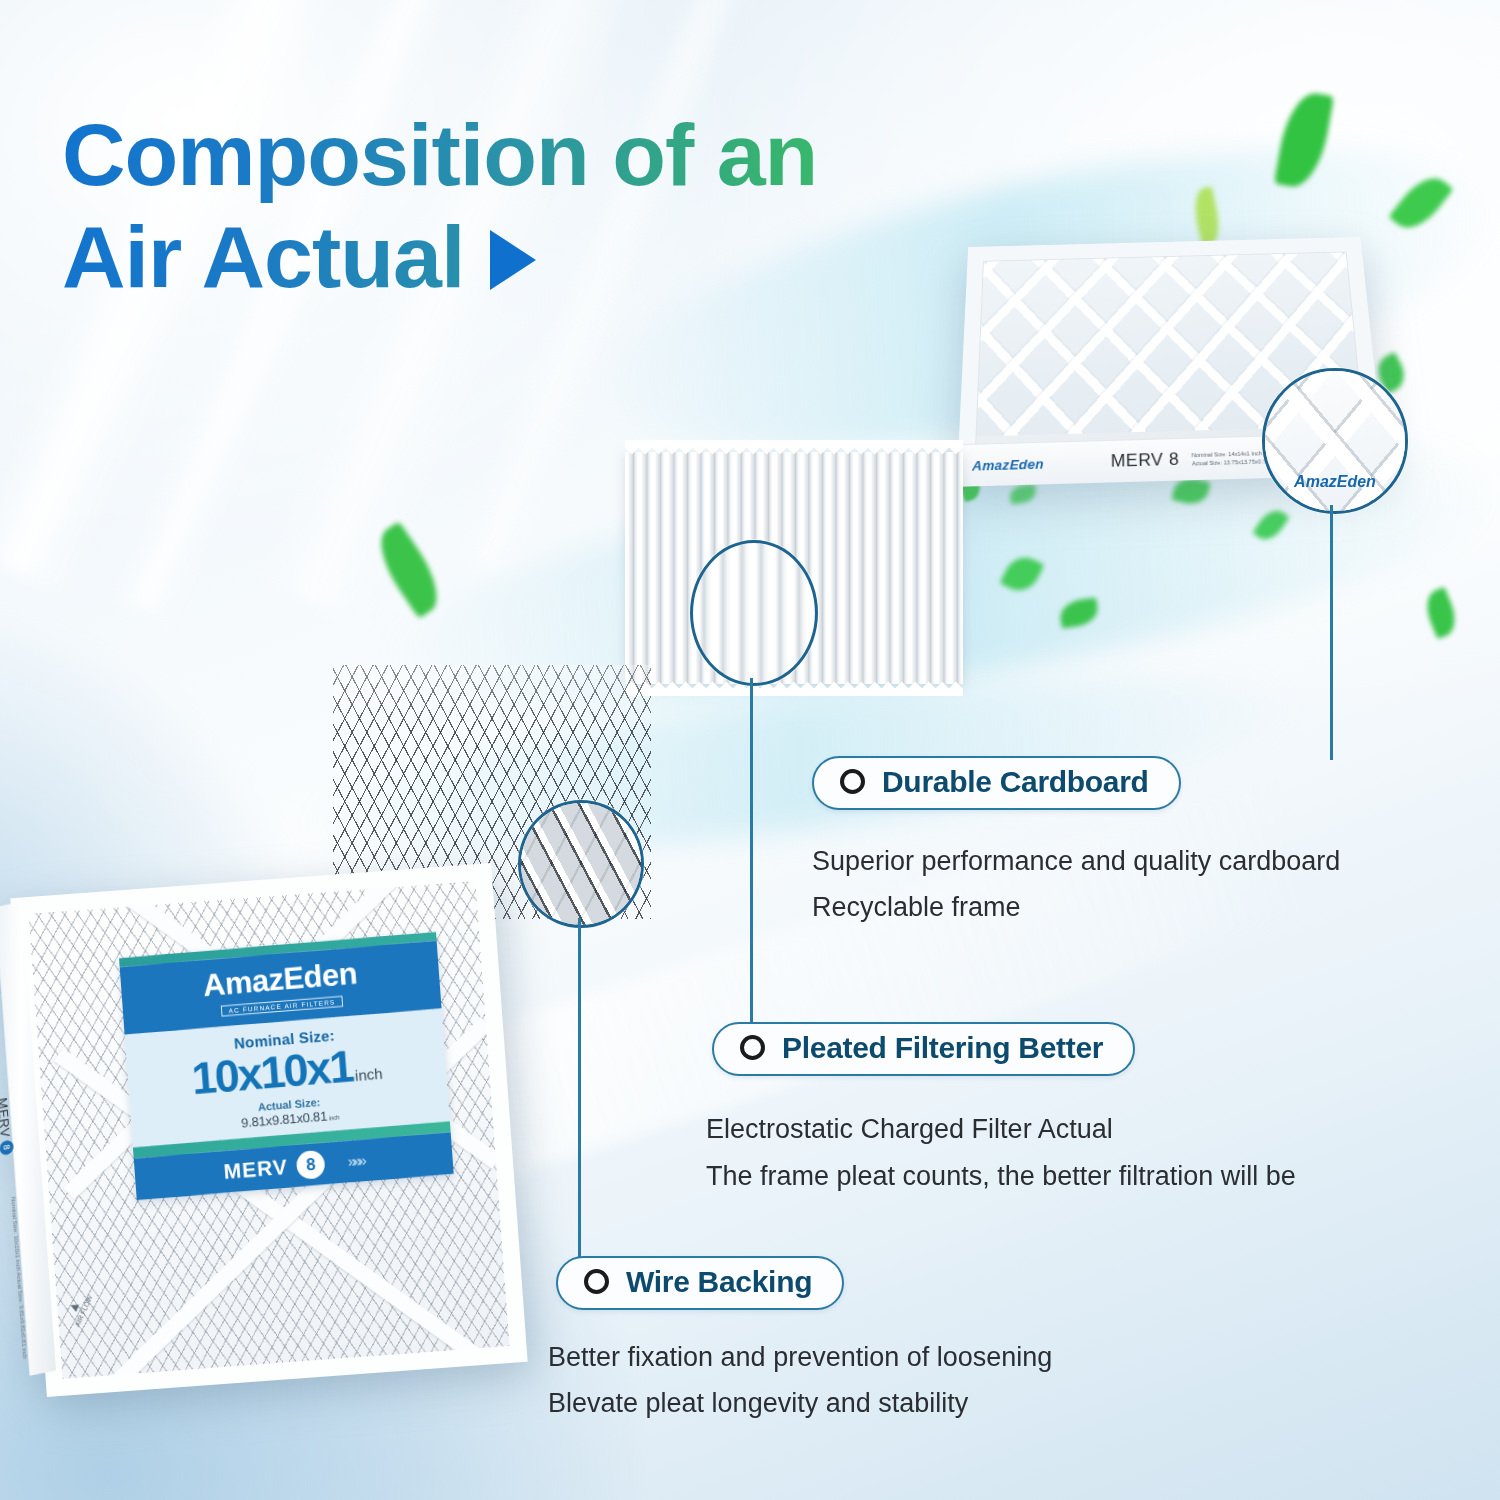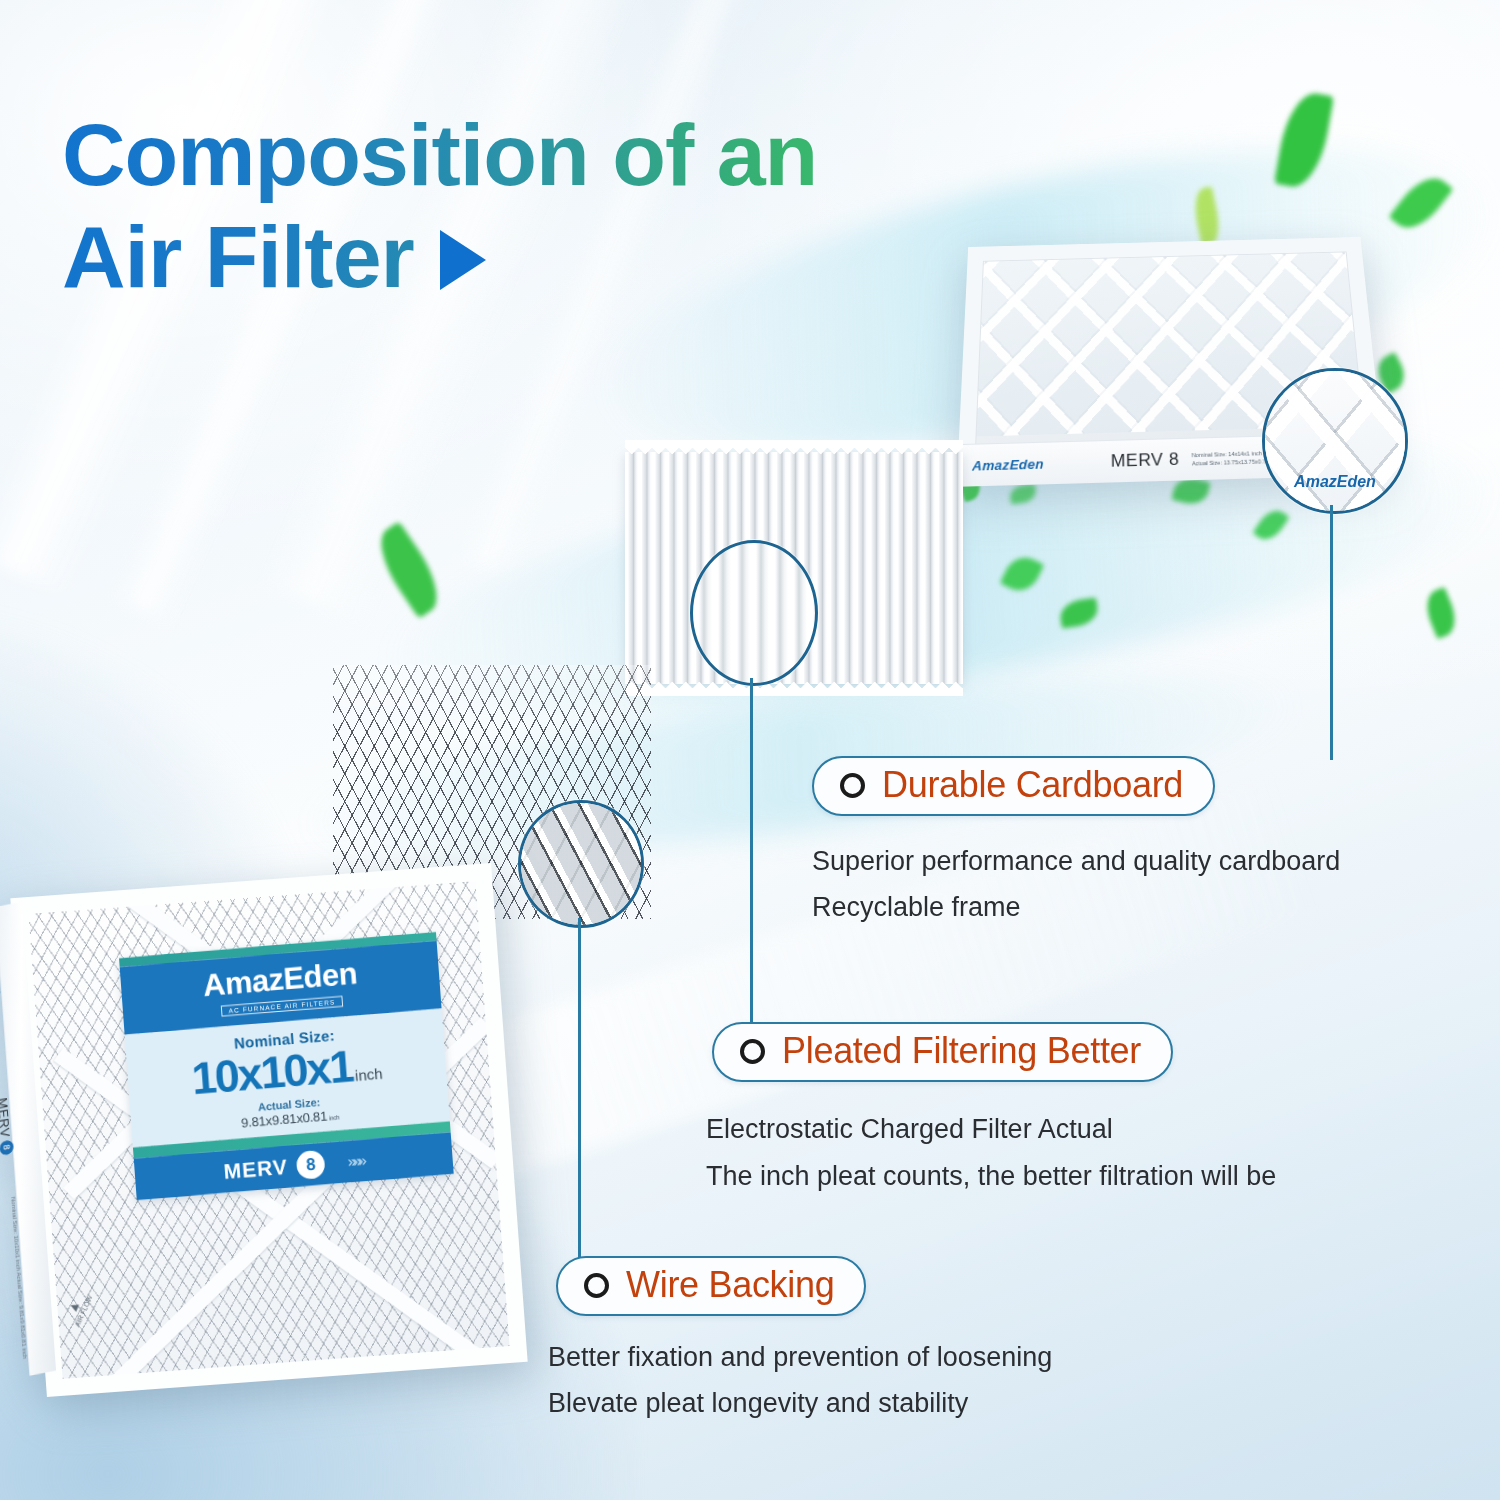--- a/index.html
+++ b/index.html
@@ -143,21 +143,21 @@
   .lbl-merv .t{color:#fff;font-size:21px;font-weight:bold;letter-spacing:1px;}
   .lbl-merv .circ{width:28px;height:28px;border-radius:50%;background:#fff;color:#1b76bd;font-size:17px;
     font-weight:bold;display:flex;align-items:center;justify-content:center;}
   .lbl-merv .chev{color:#cfe7f6;font-size:15px;letter-spacing:-3px;margin-left:14px;}
 
   
   .pill{position:absolute;display:flex;align-items:center;gap:17px;
     background:#fbfdfe;border:2px solid #2a7ba4;border-radius:44px;padding:7px 30px 9px 26px;
     box-shadow:0 2px 5px rgba(120,150,175,.18);}
   .pill .dot{width:17px;height:17px;border-radius:50%;border:4px solid #1b1b1b;flex:0 0 auto;}
-  .pill .txt{color:#c2410c;font-size:36px;font-weight:normal;letter-spacing:-.3px;white-space:nowrap;line-height:1.12;}
+  .pill .txt{color:#0c4a6e;font-size:30px;font-weight:bold;letter-spacing:-.3px;white-space:nowrap;line-height:1.12;}
   .desc{position:absolute;color:#2a2d31;font-size:27px;line-height:1.62;white-space:nowrap;}
 </style>
 </head>
 <body>
 
 <div id="stage">
 
   <div class="bg-base"></div>
   <div class="bg-blue-corner"></div>
   <div class="bg-blue-left"></div>
@@ -183,21 +183,21 @@
   <div class="leaf" style="left:1428px;top:590px;width:26px;height:46px;background:#39c54a;transform:rotate(-22deg);"></div>
   <div class="leaf" style="left:390px;top:524px;width:38px;height:92px;background:#3cc44a;transform:rotate(-34deg);"></div>
   <div class="leaf" style="left:688px;top:554px;width:26px;height:40px;background:#41ca53;transform:rotate(18deg);"></div>
   <div class="leaf" style="left:716px;top:596px;width:24px;height:22px;background:#4dd06a;transform:rotate(-10deg);opacity:.8;"></div>
   <div class="leaf" style="left:1128px;top:452px;width:28px;height:22px;background:#3ec850;transform:rotate(8deg);"></div>
   <div class="leaf" style="left:1010px;top:485px;width:26px;height:18px;background:#46ce5c;transform:rotate(-6deg);opacity:.9;"></div>
 
   <div class="title">
     <div class="l1">Composition of an</div>
     <div class="l2">
-      <span>Air Filter</span>
+      <span>Air Actual</span>
       <span class="tri"></span>
     </div>
   </div>
 
   <div class="cardfilter">
     <div class="cf-body"></div>
     <div class="cf-grid"></div>
     <div class="cf-frame"></div>
     <div class="cf-bar">
       <span class="cf-brand">AmazEden</span>
@@ -289,21 +289,21 @@
     <span class="txt">Durable Cardboard</span>
   </div>
   <div class="desc" style="left:812px;top:886px;">Recyclable frame</div>
   <div class="desc" style="left:812px;top:840px;">Superior performance and quality cardboard</div>
 
   <div class="pill" style="left:712px;top:1022px;">
     <span class="dot"></span>
     <span class="txt">Pleated Filtering Better</span>
   </div>
   <div class="desc" style="left:706px;top:1108px;">Electrostatic Charged Filter Actual</div>
-  <div class="desc" style="left:706px;top:1155px;">The inch pleat counts, the better filtration will be</div>
+  <div class="desc" style="left:706px;top:1155px;">The frame pleat counts, the better filtration will be</div>
 
   <div class="pill" style="left:556px;top:1256px;">
     <span class="dot"></span>
     <span class="txt">Wire Backing</span>
   </div>
   <div class="desc" style="left:548px;top:1382px;">Blevate pleat longevity and stability</div>
   <div class="desc" style="left:548px;top:1336px;">Better fixation and prevention of loosening</div>
 
 </div>
 

